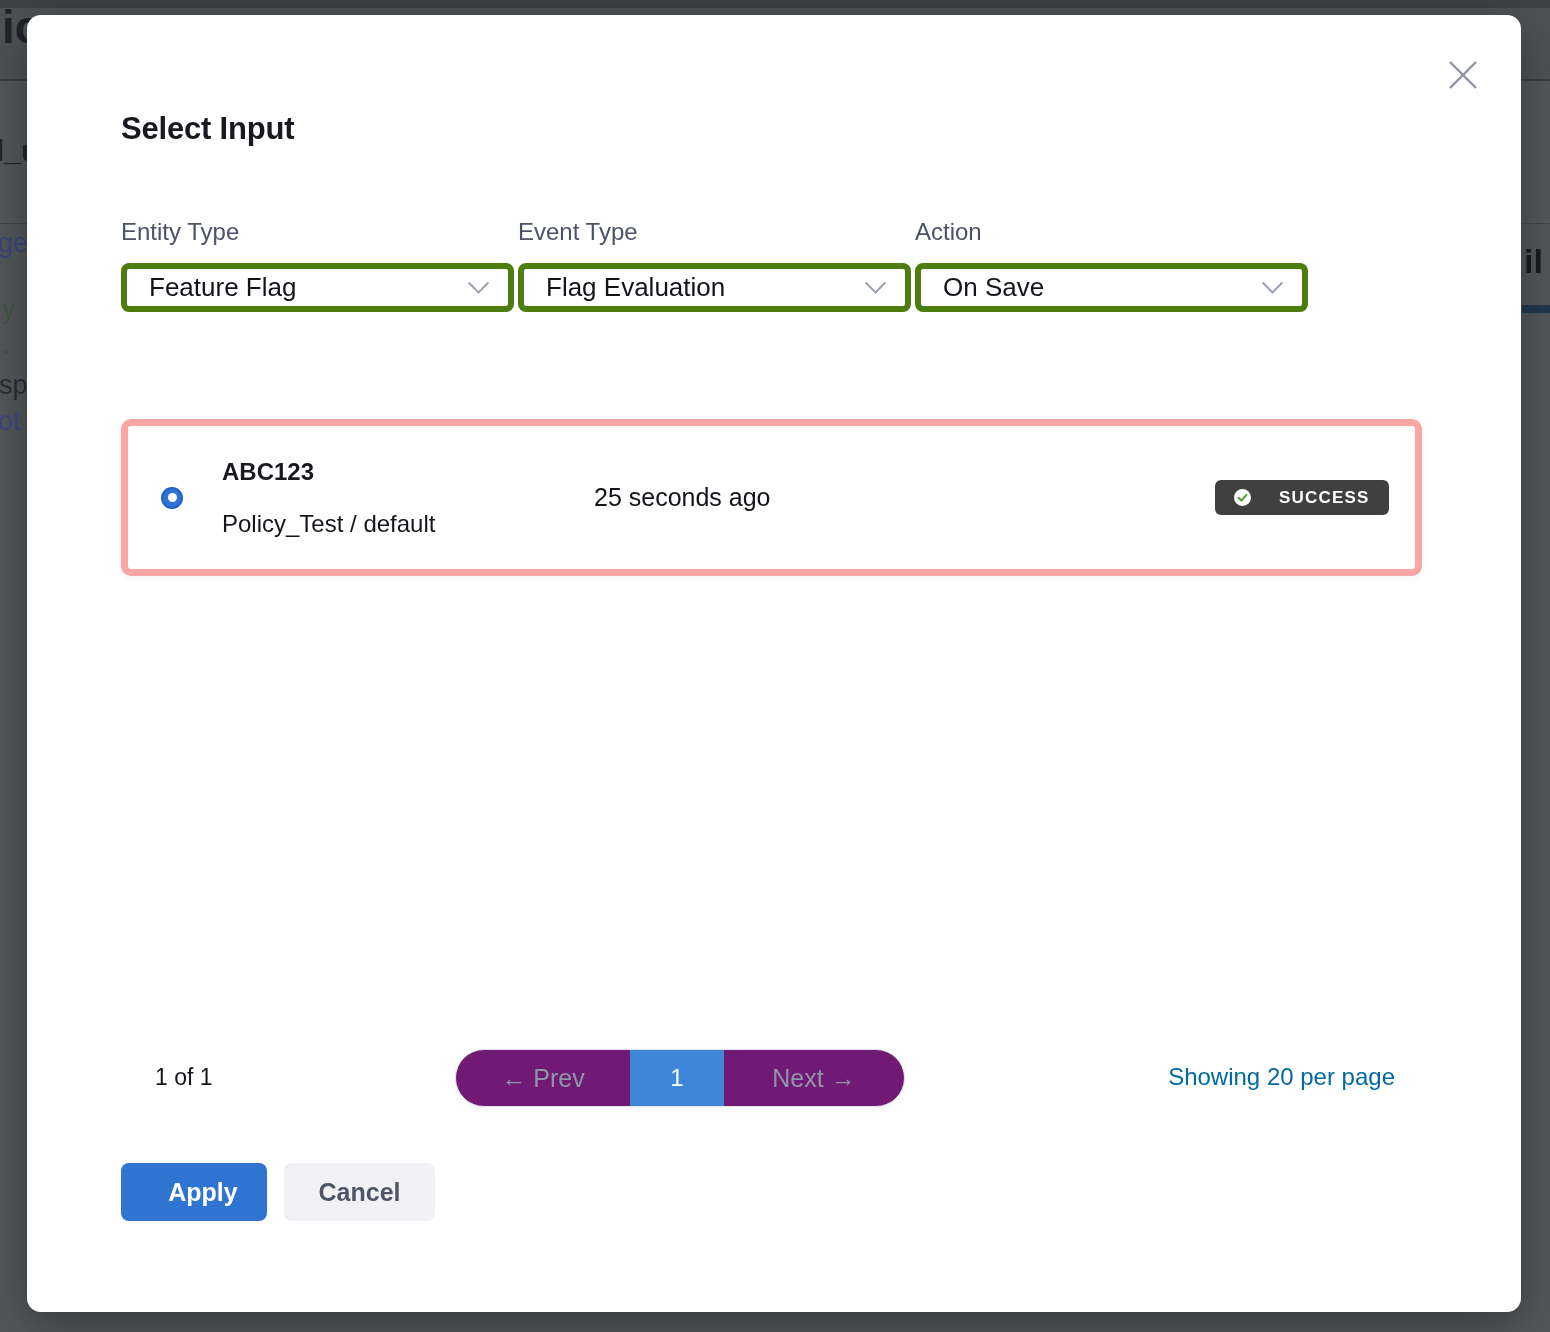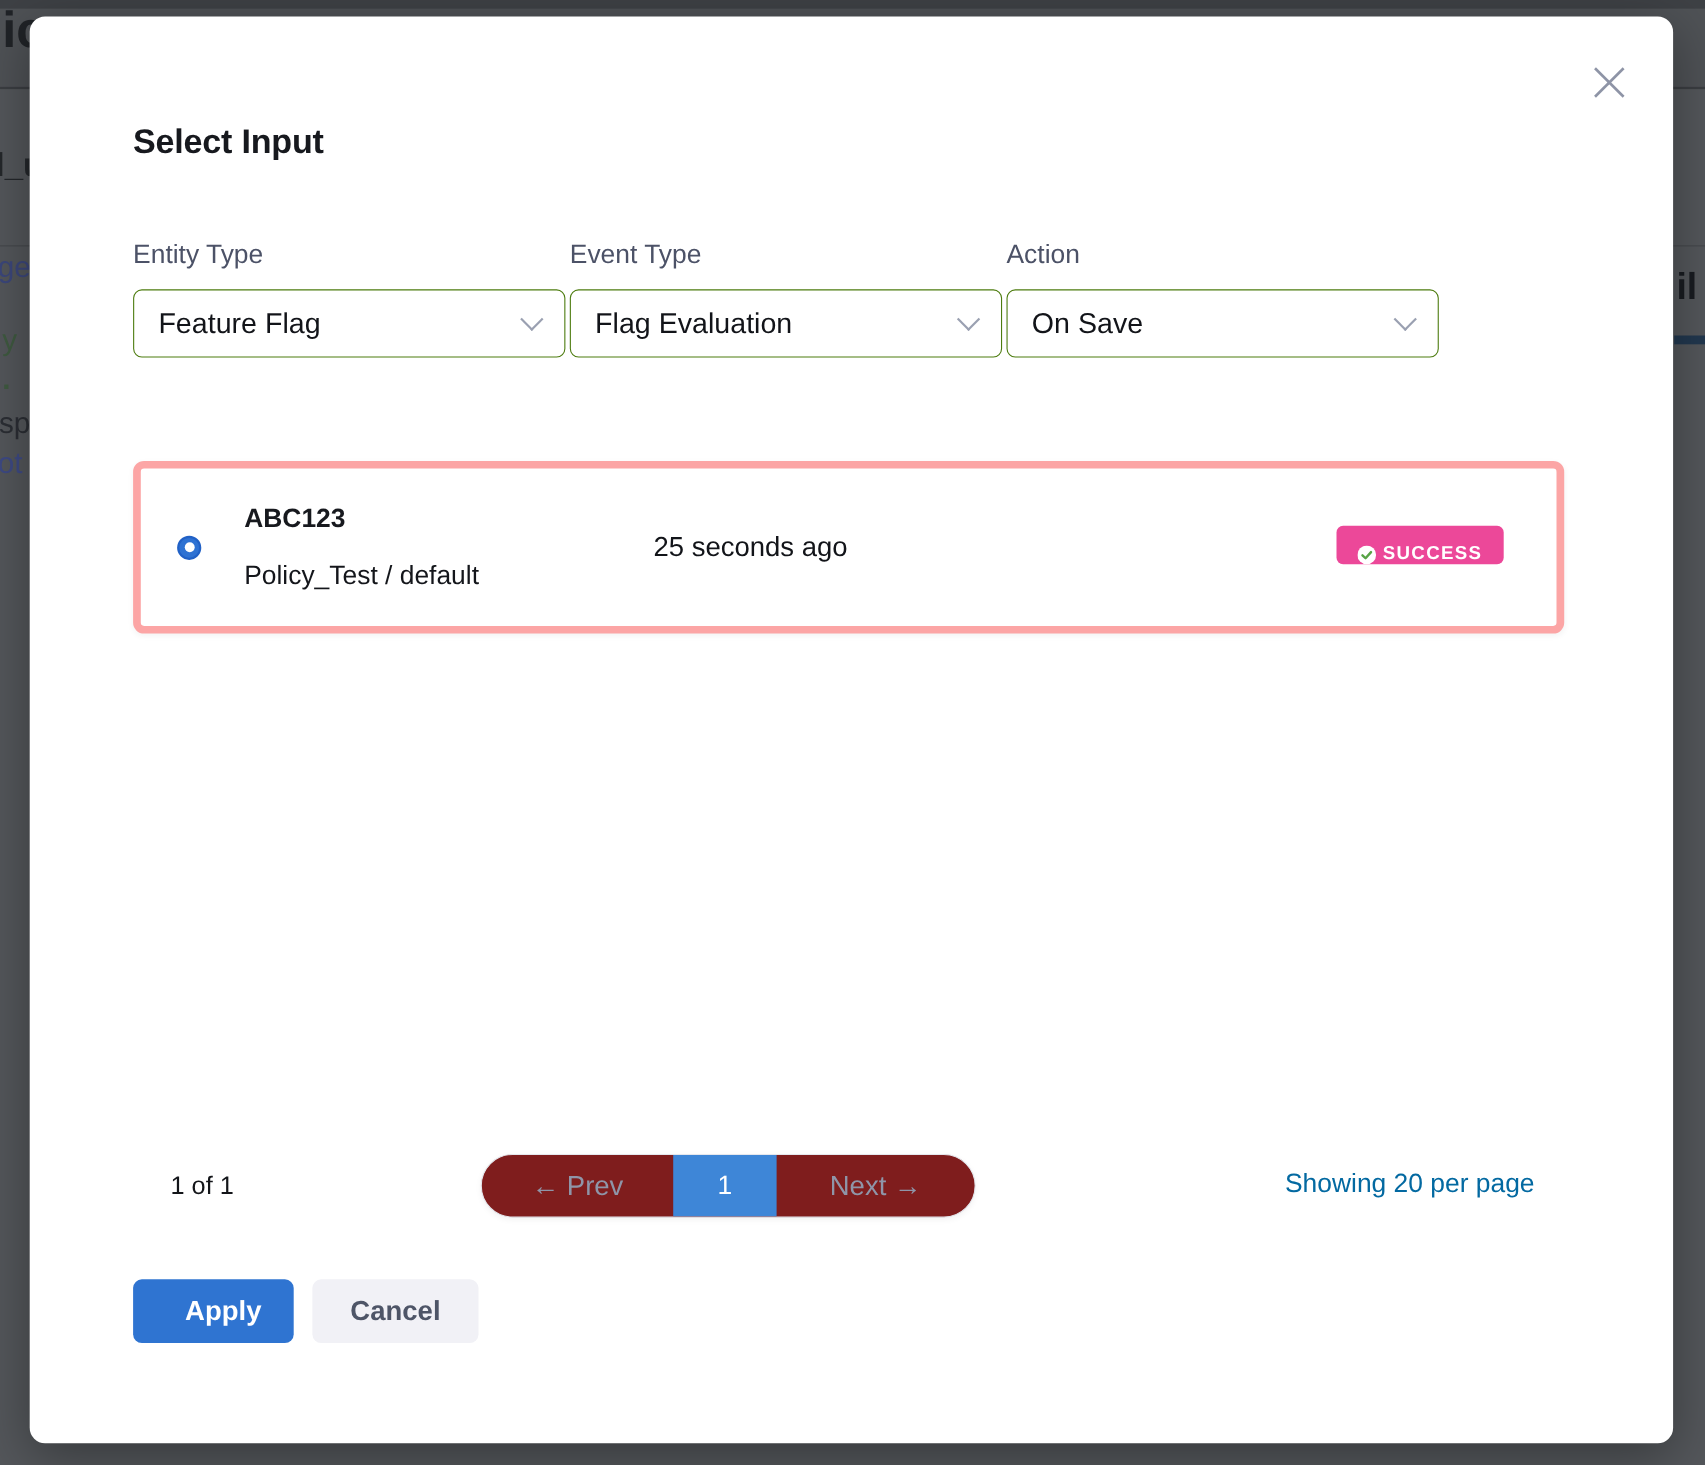--- a/index.html
+++ b/index.html
@@ -32,21 +32,21 @@
     box-shadow:0 12px 48px rgba(0,0,0,.35);
   }
   .close-btn{position:absolute;top:44px;right:42px;width:32px;height:32px;cursor:pointer;}
   .modal-title{position:absolute;left:94px;top:96px;font-size:31px;font-weight:700;color:#17191e;letter-spacing:-.2px;}
 
   
   .filters{position:absolute;left:94px;top:203px;display:flex;gap:4px;}
   .filter{width:393px;}
   .filter-label{display:block;font-size:24px;font-weight:500;color:#4c5267;margin-bottom:17px;}
   .select{
-    height:62px;border:1px solid #4d7c0f;border-radius:8px;background:#fff;
+    height:49px;border:6px solid #4d7c0f;border-radius:8px;background:#fff;
     display:flex;align-items:center;padding:0 22px;box-sizing:border-box;cursor:pointer;
   }
   .select-value{font-size:26px;color:#121419;}
   .chevron{margin-left:auto;width:13px;height:13px;border-right:2.5px solid #9aa0b1;border-bottom:2.5px solid #9aa0b1;transform:rotate(45deg) translate(-3px,-3px);}
 
   
   .thead{
     position:absolute;left:94px;top:372px;width:1301px;
     display:grid;grid-template-columns:466px 375px 246px 1fr;
     font-size:15.5px;font-weight:700;color:#1b1e24;letter-spacing:.4px;
@@ -61,29 +61,29 @@
   .entity-cell{display:flex;align-items:center;}
   .radio{width:22px;height:22px;border-radius:50%;background:#2e72d3;border:2px solid #2161c6;
     box-sizing:border-box;margin-left:33px;margin-right:39px;flex:none;
     display:flex;align-items:center;justify-content:center;cursor:pointer;}
   .radio-core{width:9px;height:9px;border-radius:50%;background:#ffffff;}
   .entity-name{font-size:24px;font-weight:700;color:#17191e;line-height:28px;}
   .entity-detail{font-size:24px;color:#14161b;line-height:28px;margin-top:24px;}
   .evaluated-cell{font-size:25px;color:#121419;}
   .status-cell{justify-self:start;}
   .badge{
-    display:inline-flex;align-items:flex-end;gap:6px;height:35px;padding:0 19px;
-    background:#ec4899;border-radius:6px;color:#fff;font-size:17px;font-weight:700;letter-spacing:1.2px;
+    display:inline-flex;align-items:center;gap:28px;height:35px;padding:0 19px;
+    background:#404040;border-radius:6px;color:#fff;font-size:17px;font-weight:700;letter-spacing:1.2px;
   }
 
   
   .page-summary{position:absolute;left:128px;top:1049px;font-size:23px;font-weight:500;color:#131519;}
   .pager{
-    position:absolute;left:410px;top:1034px;width:450px;height:58px;box-sizing:border-box;
-    border:1px solid #e5e7ed;border-radius:29px;background:#7f1d1d;overflow:hidden;
+    position:absolute;left:428px;top:1034px;width:450px;height:58px;box-sizing:border-box;
+    border:1px solid #e5e7ed;border-radius:29px;background:#701a75;overflow:hidden;
     box-shadow:0 2px 6px rgba(0,0,0,.05);display:flex;align-items:stretch;
   }
   .pager-prev{width:174px;display:flex;align-items:center;justify-content:center;color:#8f95a8;font-size:25px;cursor:pointer;}
   .pager-page{width:94px;display:flex;align-items:center;justify-content:center;background:#3e86d7;color:#fff;font-size:24px;cursor:pointer;}
   .pager-next{flex:1;display:flex;align-items:center;justify-content:center;color:#8f95a8;font-size:25px;cursor:pointer;}
   .per-page{position:absolute;top:1048px;right:126px;font-size:24px;color:#0369a1;}
 
   
   .btn{position:absolute;top:1148px;height:58px;border:none;border-radius:8px;
     font-family:inherit;font-size:25px;font-weight:700;cursor:pointer;}

